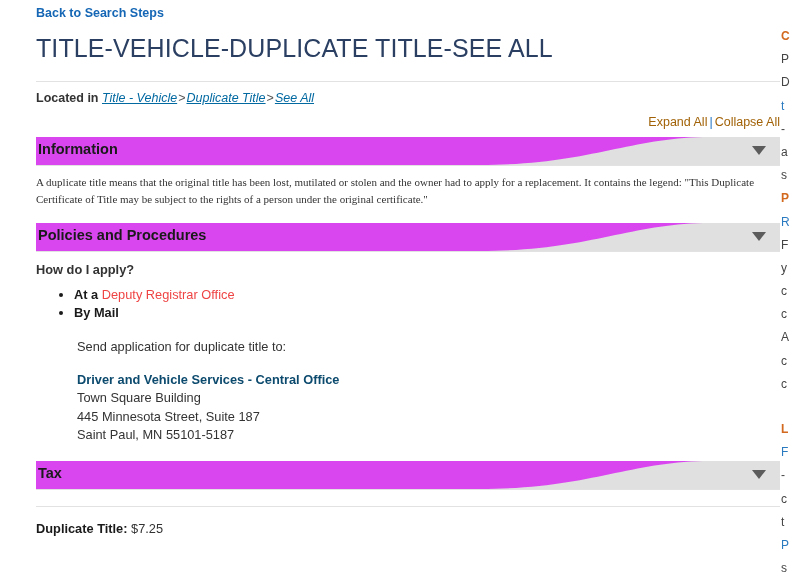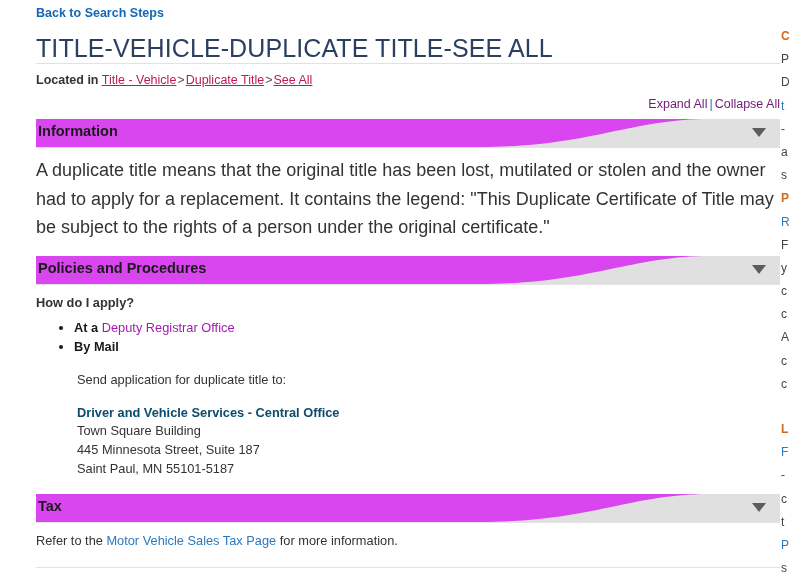--- a/index.html
+++ b/index.html
@@ -43,54 +43,55 @@
   }
 
   
   .page-title {
     margin: 14px 0 0 0;
     font-size: 25px;
     font-weight: normal;
     line-height: 1.15;
     color: #2a3f62;
     letter-spacing: 0.1px;
-    padding-bottom: 0;
+    padding-bottom: 18px;
     border-bottom: 1px solid #e2e2e2;
     width: 744px;
     box-sizing: border-box;
   }
 
   
   .breadcrumb {
     margin-top: 9px;
     font-size: 12.5px;
     color: #333333;
   }
   .breadcrumb .lbl {
     font-weight: bold;
   }
   .breadcrumb a {
-    color: #be185d;
+    color: #0369a1;
     text-decoration: underline;
     cursor: pointer;
+    font-style: italic;
   }
   .breadcrumb .sep {
     color: #555;
     padding: 0 1px;
   }
 
   
   .expand-row {
     margin-top: 10px;
     text-align: right;
     width: 744px;
     font-size: 12.5px;
   }
   .expand-row a {
-    color: #701a75;
+    color: #a16207;
     text-decoration: none;
     cursor: pointer;
   }
   .expand-row .pipe {
     color: #1f73c4;
     padding: 0 2px;
   }
 
   
   .section {
@@ -155,43 +156,44 @@
     text-decoration: none;
     cursor: pointer;
   }
   .sec-body p {
     margin: 0 0 6px 0;
   }
 
   
   .info-text {
     width: 740px;
-    font-size: 18px;
+    font-size: 11px;
     line-height: 1.6;
+    font-family: Liberation Serif, serif;
   }
 
   
   .q-label {
     font-weight: bold;
     font-size: 12.8px;
     margin: 0 0 4px 0;
   }
   ul.apply-list {
     margin: 6px 0 0 0;
     padding-left: 38px;
     list-style: disc;
   }
   ul.apply-list li {
     font-weight: bold;
     font-size: 12.8px;
     line-height: 1.45;
     color: #1a1a1a;
   }
   ul.apply-list li a {
-    color: #a21caf;
+    color: #ef4444;
     font-weight: normal;
   }
   .send-to {
     margin: 14px 0 0 41px;
     font-size: 12.8px;
   }
   .addr {
     margin: 14px 0 0 41px;
     font-size: 12.8px;
     line-height: 1.45;
@@ -303,23 +305,20 @@
       <div class="sec-header">
         <span class="sec-title">Tax</span>
         <span class="swoosh">
           <svg width="300" height="28" viewBox="0 0 300 28">
             <path d="M0,28 C110,28 150,0 230,0 L300,0 L300,28 Z" fill="#e0e0e0"></path>
           </svg>
         </span>
         <span class="caret"></span>
       </div>
       <div class="sec-rule"></div>
-      <div class="sec-body">
-        <p><span>Refer to the </span><a>Motor Vehicle Sales Tax Page</a><span> for more information.</span></p>
-      </div>
     </div>
 
     
     <div class="section" style="margin-top:16px;">
       <div class="sec-rule"></div>
       <div class="sec-body">
         <div class="fee-line">
           <span class="fee-label">Duplicate Title:</span>
           <span>$7.25</span>
         </div>

